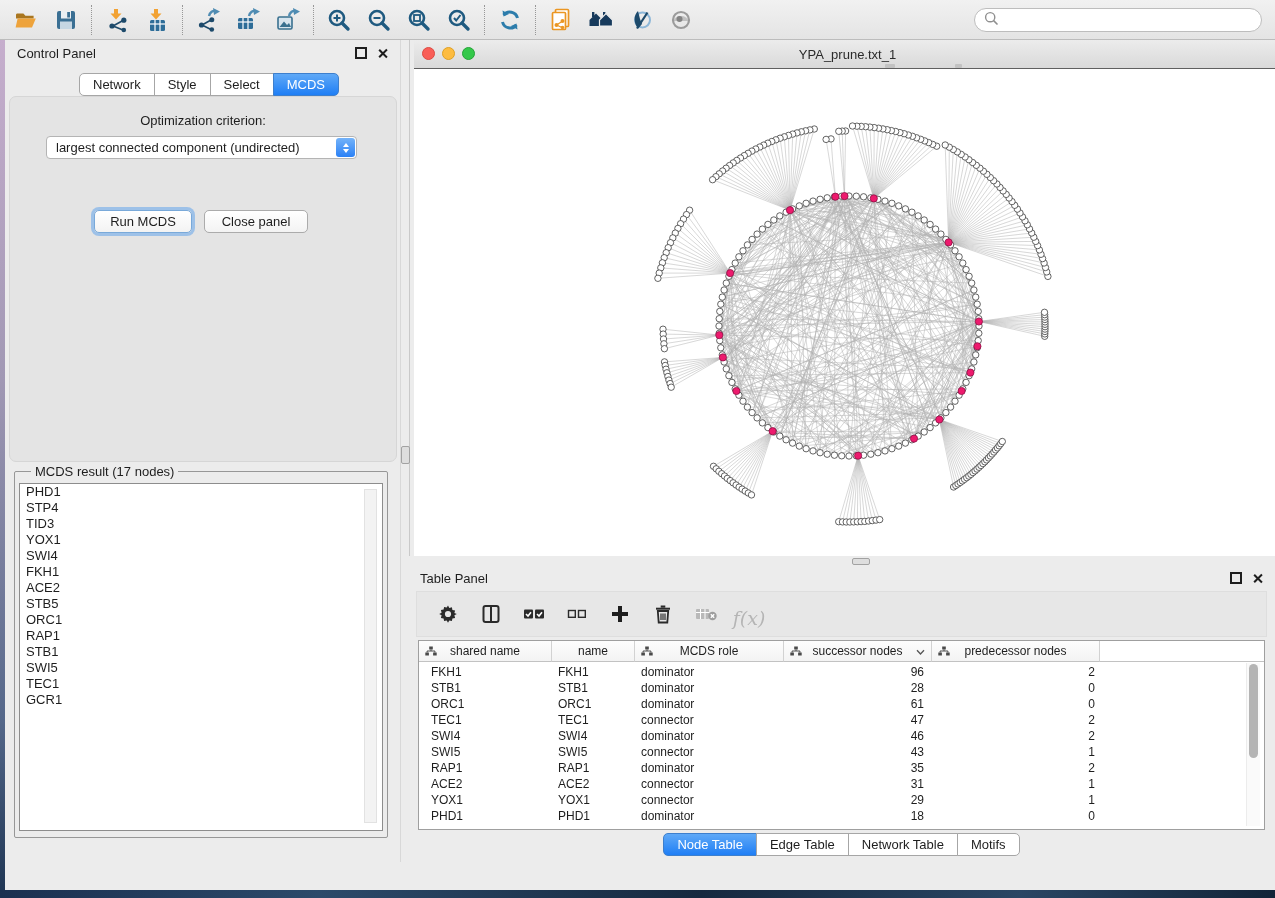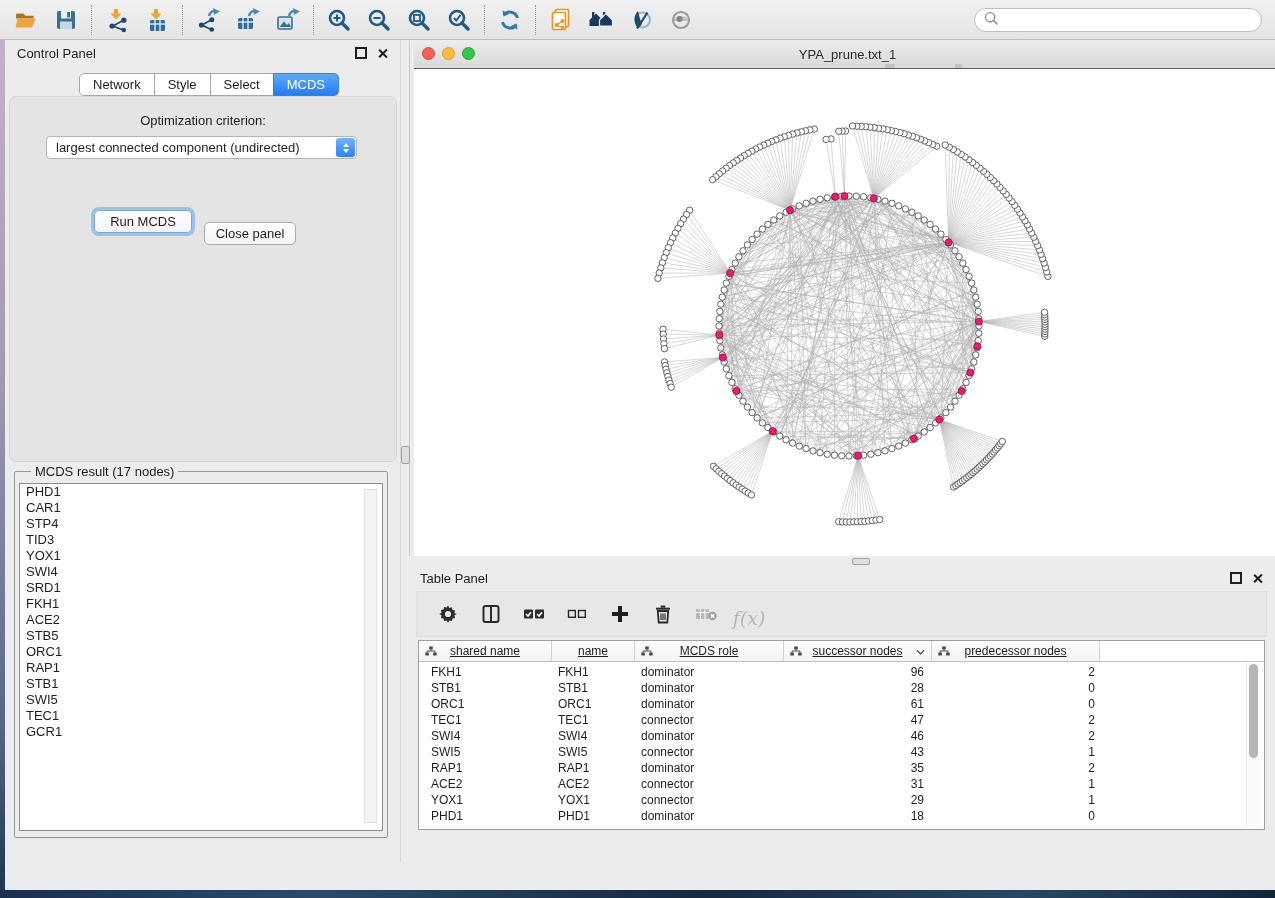--- a/index.html
+++ b/index.html
@@ -44,21 +44,21 @@
   .opt-label{position:absolute;left:0;right:0;top:16px;text-align:center;font-size:13px;}
   .dd{position:absolute;left:36px;top:39px;width:311px;height:23px;box-sizing:border-box;background:#fff;
     border:1px solid #b4b4b4;border-radius:4px;font-size:13px;line-height:21px;padding-left:9px;}
   .dd-step{position:absolute;right:1px;top:1px;width:19px;height:19px;border-radius:3px;
     background:linear-gradient(#74b3f9,#2b81f6);display:flex;flex-direction:column;align-items:center;justify-content:center;gap:2px;}
   .tri-up{width:0;height:0;border-left:3.5px solid transparent;border-right:3.5px solid transparent;border-bottom:4.5px solid #fff;}
   .tri-down{width:0;height:0;border-left:3.5px solid transparent;border-right:3.5px solid transparent;border-top:4.5px solid #fff;}
   .btn{position:absolute;height:23px;box-sizing:border-box;background:linear-gradient(#ffffff,#f3f3f3);
     border:1px solid #ababab;border-radius:5px;font-size:13px;text-align:center;line-height:21px;cursor:default;}
   .btn-run{left:84px;top:113px;width:98px;box-shadow:0 0 0 3px rgba(110,170,235,.6);border-color:#79a9d9;}
-  .btn-close{left:194px;top:125px;width:92px;}
+  .btn-close{left:194px;top:113px;width:104px;}
   .mcds-group{position:absolute;left:9px;top:424px;width:374px;height:374px;box-sizing:border-box;
     border:1px solid #979797;border-radius:2px;margin:0;padding:0;}
   .mcds-group legend{font-size:13px;padding:0 4px;margin-left:16px;}
   .result-box{position:absolute;left:4px;right:4px;top:4px;bottom:6px;background:#fff;border:1px solid #8d8d8d;overflow:hidden;}
   .result-item{font-size:13px;line-height:16px;padding-left:6px;}
   .result-scroll{position:absolute;right:5px;top:5px;bottom:7px;width:11px;background:#f3f3f3;border:1px solid #e2e2e2;}
   
   .vsplit{position:absolute;left:400px;top:40px;width:8px;height:822px;background:#ececec;
     border-left:1px solid #d8d8d8;border-right:1px solid #c9c9c9;}
   .v-handle{position:absolute;left:0px;top:406px;width:7px;height:16px;background:#dedede;border:1px solid #a2a2a2;border-radius:2px;}
@@ -78,21 +78,21 @@
   .split-mark{position:absolute;height:4px;background:#c2c2c2;border-radius:1px;}
   
   .table-panel{position:absolute;left:408px;top:565px;width:867px;height:297px;background:#ececec;}
   .tp-toolbar{position:absolute;left:8px;top:26px;width:851px;height:46px;box-sizing:border-box;background:#e7e7e7;
     border:1px solid #dedede;display:flex;align-items:center;gap:17px;padding-left:18px;}
   .tp-btn{display:flex;align-items:flex-end;justify-content:center;width:26px;height:30px;}
   .fx{font-family:"DejaVu Serif",serif;font-style:italic;font-size:19px;color:#b5b5b5;}
   .tp-table{position:absolute;left:10px;top:75px;width:847px;height:190px;box-sizing:border-box;background:#fff;border:1px solid #9f9f9f;}
   .thead{position:absolute;left:0;top:0;right:0;height:21px;display:flex;}
   .th{position:relative;box-sizing:border-box;height:21px;border-right:1px solid #d2d2d2;border-bottom:1px solid #c2c2c2;
-    background:linear-gradient(#fdfdfd,#f3f3f3);display:flex;align-items:center;justify-content:center;font-size:12px;text-decoration:underline;}
+    background:linear-gradient(#fdfdfd,#f3f3f3);display:flex;align-items:center;justify-content:center;font-size:12px;}
   .th-ic{position:absolute;left:6px;top:5px;display:flex;}
   .th-sort{position:absolute;right:6px;top:8px;display:flex;}
   .th-fill{flex:1;border-bottom:1px solid #c2c2c2;background:#fff;}
   .tbody{position:absolute;left:0;top:23px;right:0;}
   .tr{display:flex;height:16px;align-items:center;}
   .td{box-sizing:border-box;font-size:12px;padding-left:12px;white-space:nowrap;overflow:hidden;}
   .td.c1,.td.c2{padding-left:6px;}
   .td.num{text-align:right;padding-left:0;}
   .td.c3{padding-right:8px;}
   .td.c4{padding-right:5px;}
@@ -329,26 +329,24 @@
           </span>
       </div>
       <div class="btn btn-run">Run MCDS</div>
       <div class="btn btn-close">Close panel</div>
     </div>
     <fieldset class="mcds-group">
       <legend>MCDS result (17 nodes)</legend>
       <div class="result-box">
         <div id="resultItems">
             <div class="result-item">PHD1</div>
-            <div class="result-item">CAR1</div>
             <div class="result-item">STP4</div>
             <div class="result-item">TID3</div>
             <div class="result-item">YOX1</div>
             <div class="result-item">SWI4</div>
-            <div class="result-item">SRD1</div>
             <div class="result-item">FKH1</div>
             <div class="result-item">ACE2</div>
             <div class="result-item">STB5</div>
             <div class="result-item">ORC1</div>
             <div class="result-item">RAP1</div>
             <div class="result-item">STB1</div>
             <div class="result-item">SWI5</div>
             <div class="result-item">TEC1</div>
             <div class="result-item">GCR1</div>
           </div>
@@ -1477,16 +1475,24 @@
             <div class="td c1" style="width: 83px;">PHD1</div>
             <div class="td c2" style="width: 149px;">dominator</div>
             <div class="td c3 num" style="width: 148px;">18</div>
             <div class="td c4 num" style="width: 168px;">0</div>
           </div>
         </div>
       <div class="tp-scroll">
           <div class="tp-thumb"></div>
         </div>
     </div>
+    <div class="tp-tabs">
+        <div class="seg-row" id="tpTabs">
+          <div class="seg sel">Node Table</div>
+          <div class="seg">Edge Table</div>
+          <div class="seg">Network Table</div>
+          <div class="seg">Motifs</div>
+        </div>
+      </div>
   </div>
 
 
 </div>
 
 </body></html>

